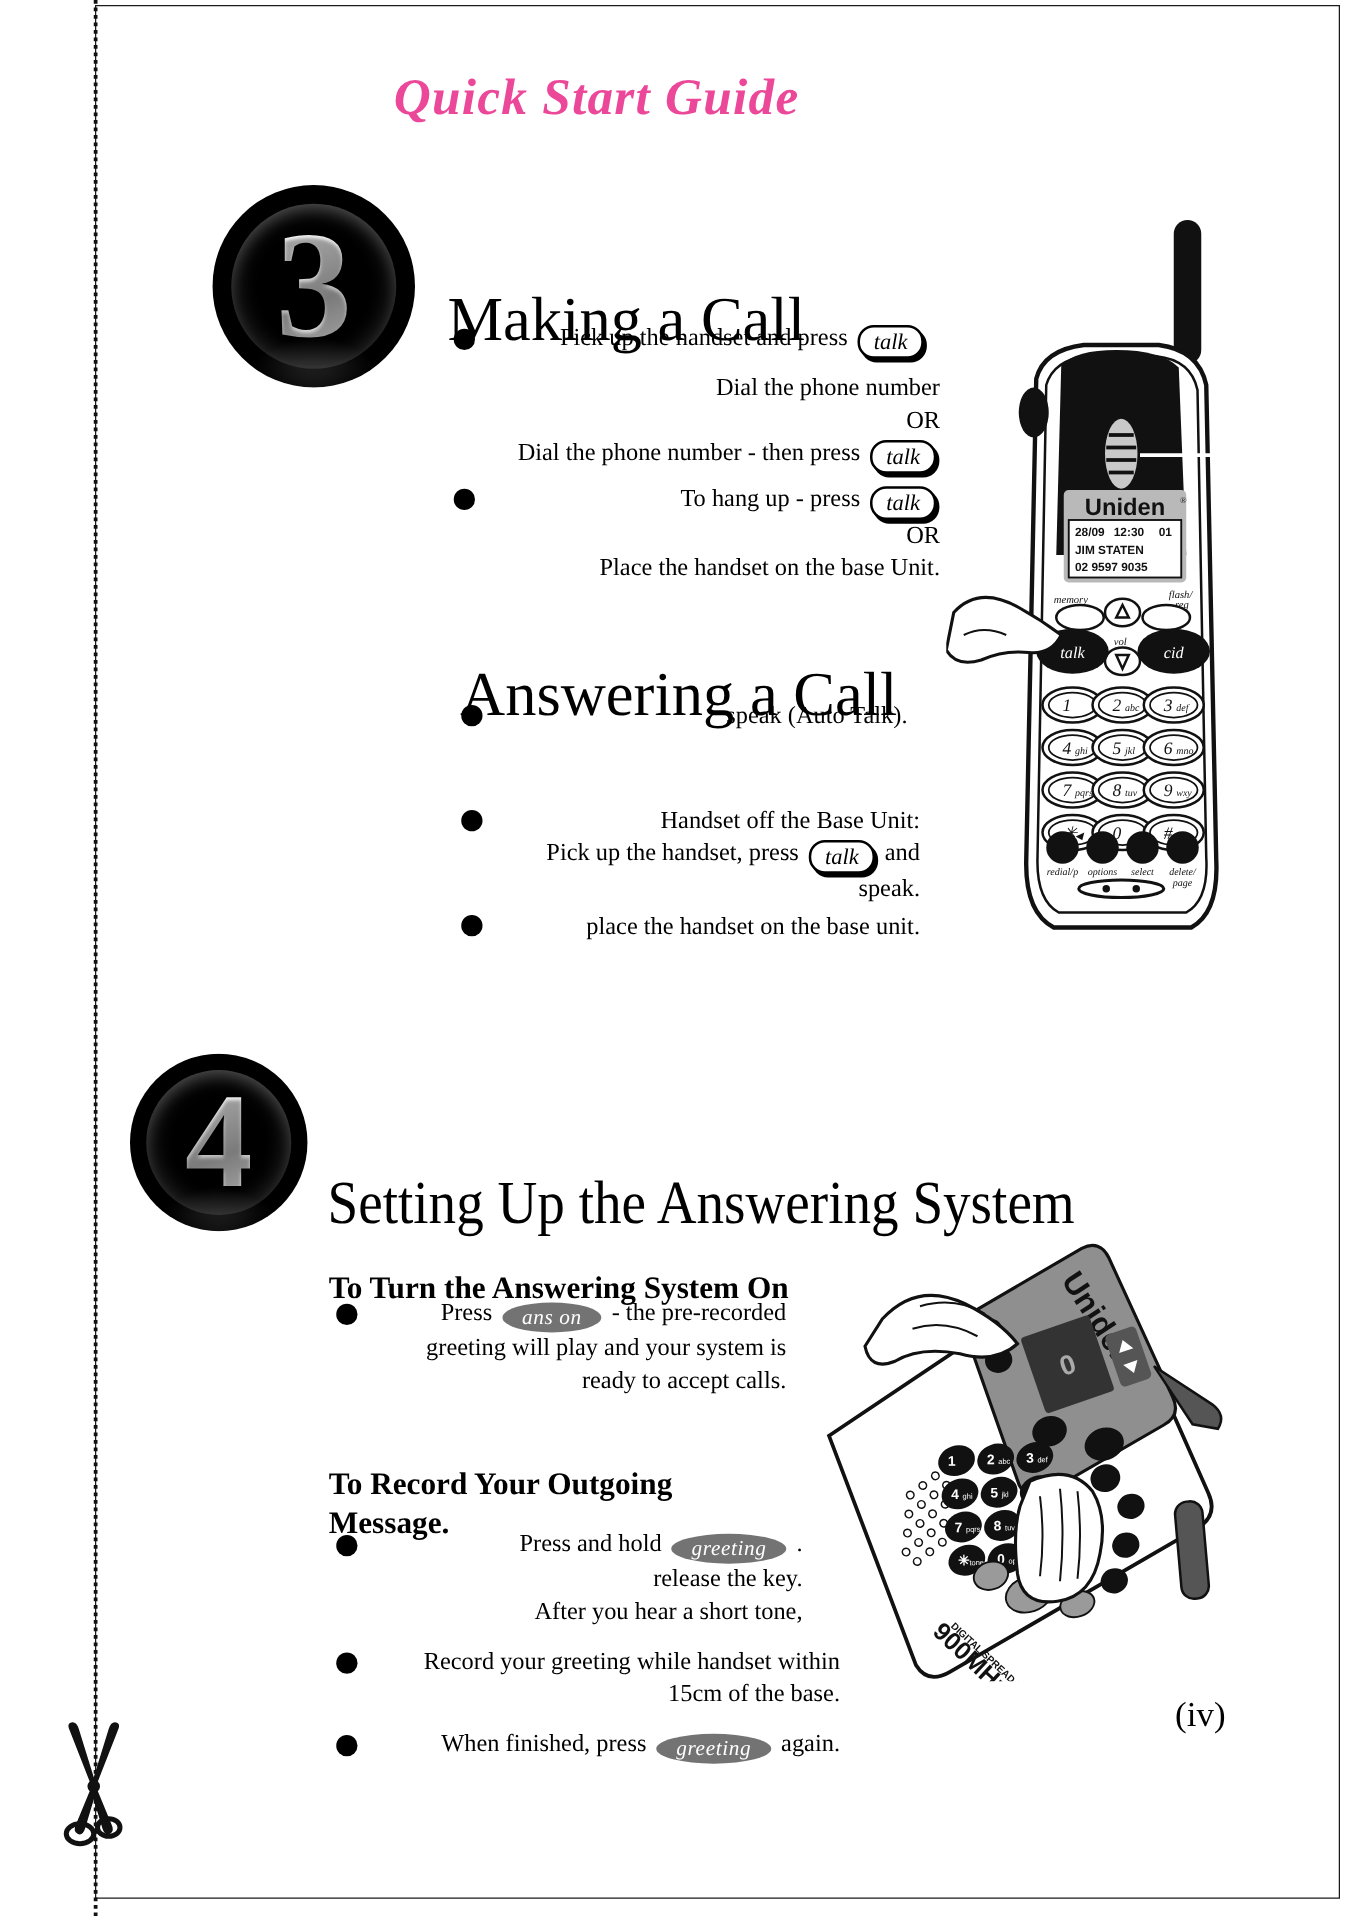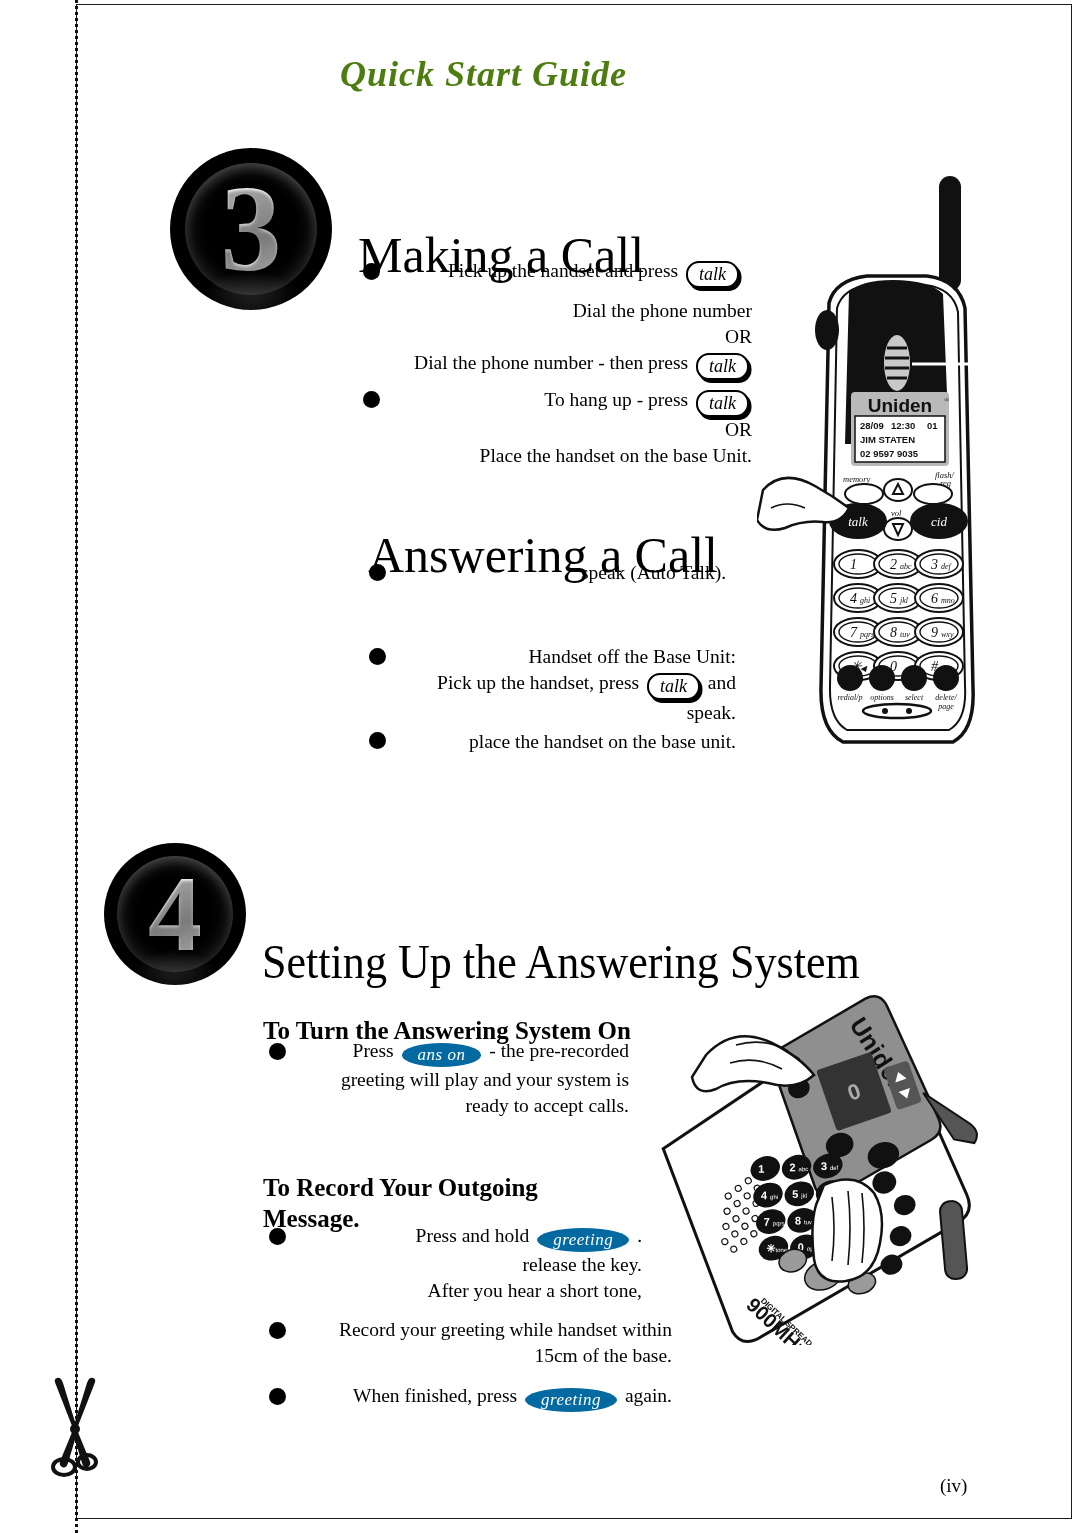--- a/index.html
+++ b/index.html
@@ -7,22 +7,22 @@
        font-family:"Liberation Serif","DejaVu Serif",serif;color:#000;}
 
   
   #page-frame{position:absolute;left:76px;top:4px;width:996px;height:1515px;
               border:1.5px solid #1a1a1a;box-sizing:border-box;background:#fff;}
   #cut-line{position:absolute;left:75px;top:0;width:0;height:1533px;
             border-left:3px dotted #111;}
   #scissors{position:absolute;left:40px;top:1375px;width:70px;height:110px;}
 
   
-  #guide-title{position:absolute;left:340px;top:53px;font-size:36px;
-               font-style:italic;font-weight:700;color:#4d7c0f;
+  #guide-title{position:absolute;left:315px;top:53px;font-size:41px;
+               font-style:italic;font-weight:700;color:#ec4899;
                font-family:"Liberation Serif","DejaVu Serif",serif;
                letter-spacing:1px;}
 
   
   .step-badge{position:absolute;border-radius:50%;
      background:radial-gradient(circle at 50% 118%, #8e8e8e 0%, #3a3a3a 16%, #000 34%),
                 radial-gradient(circle at 30% 16%, #dcdcdc 0%, #5a5a5a 14%, #111 40%, #000 70%);
      box-shadow:inset 0 0 26px 8px #000;}
   .step-badge .ring{position:absolute;left:9%;top:9%;width:82%;height:82%;
      border-radius:50%;box-shadow:inset 0 0 16px 5px rgba(255,255,255,.14),
@@ -52,29 +52,29 @@
   
   .txt{position:absolute;font-size:19.5px;line-height:1.33;text-align:right;}
   .bullet{position:absolute;width:15px;height:15px;border-radius:50%;background:#000;}
   .bullet.lg{width:17px;height:17px;}
 
   
   .key{display:inline-block;border:2px solid #000;border-radius:13px;
        background:#fff;padding:0 11px 1px 11px;font-style:italic;font-size:18px;
        line-height:22px;vertical-align:-3px;
        box-shadow:2.5px 3px 0 0 #000;margin:0 3px;}
-  .key-dark{display:inline-block;background:#0369a1;color:#fff;border-radius:50%/50%;
+  .key-dark{display:inline-block;background:#737373;color:#fff;border-radius:50%/50%;
        padding:2px 16px 3px 16px;font-style:italic;font-size:17px;line-height:19px;
        vertical-align:-3px;margin:0 3px;letter-spacing:.5px;}
 
   
   #handset-wrap{position:absolute;left:757px;top:168px;width:268px;height:600px;}
   #base-wrap{position:absolute;left:610px;top:985px;width:375px;height:360px;}
 
-  #page-num{position:absolute;left:940px;top:1475px;font-size:19px;font-family:Liberation Serif, serif;}
+  #page-num{position:absolute;left:940px;top:1357px;font-size:28px;font-family:Liberation Serif, serif;}
 </style>
 </head>
 <body>
 
 <div id="page-frame"></div>
 <div id="cut-line"></div>
 
 <svg id="scissors" viewBox="0 0 70 110">
   <g fill="#111">
     <path d="M34 56 L16 10 Q13 4 17 3 Q21 2 23 8 L36 50 Z"></path>

